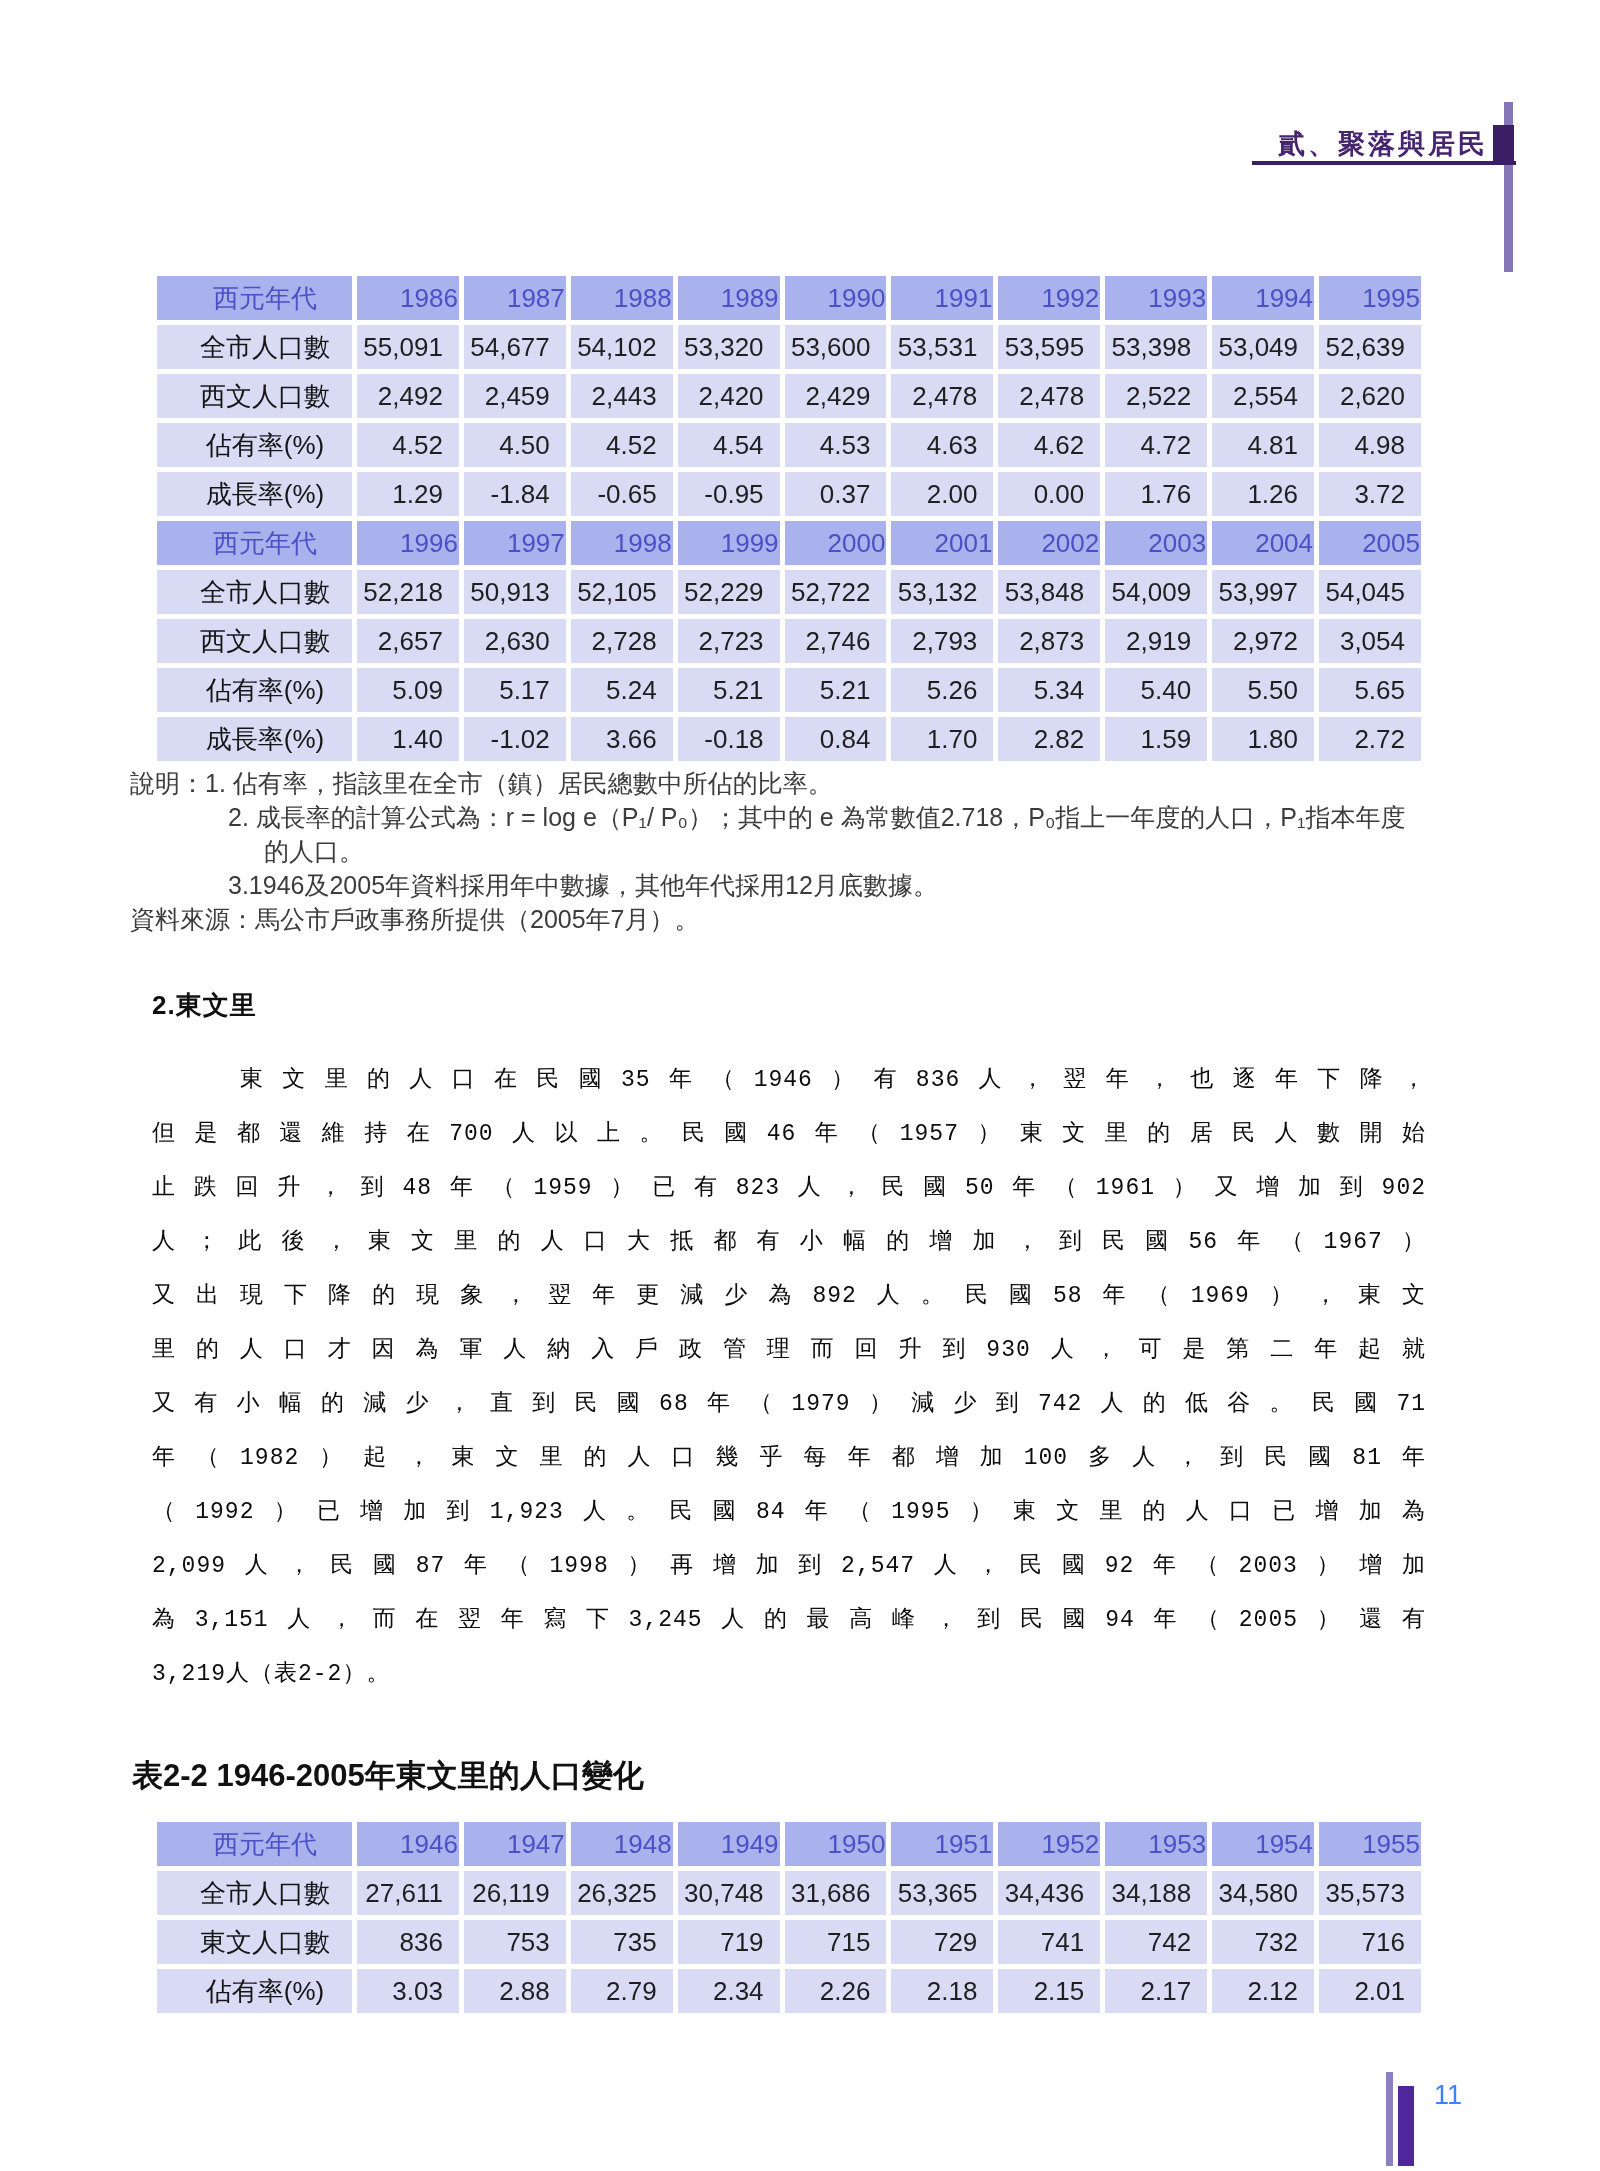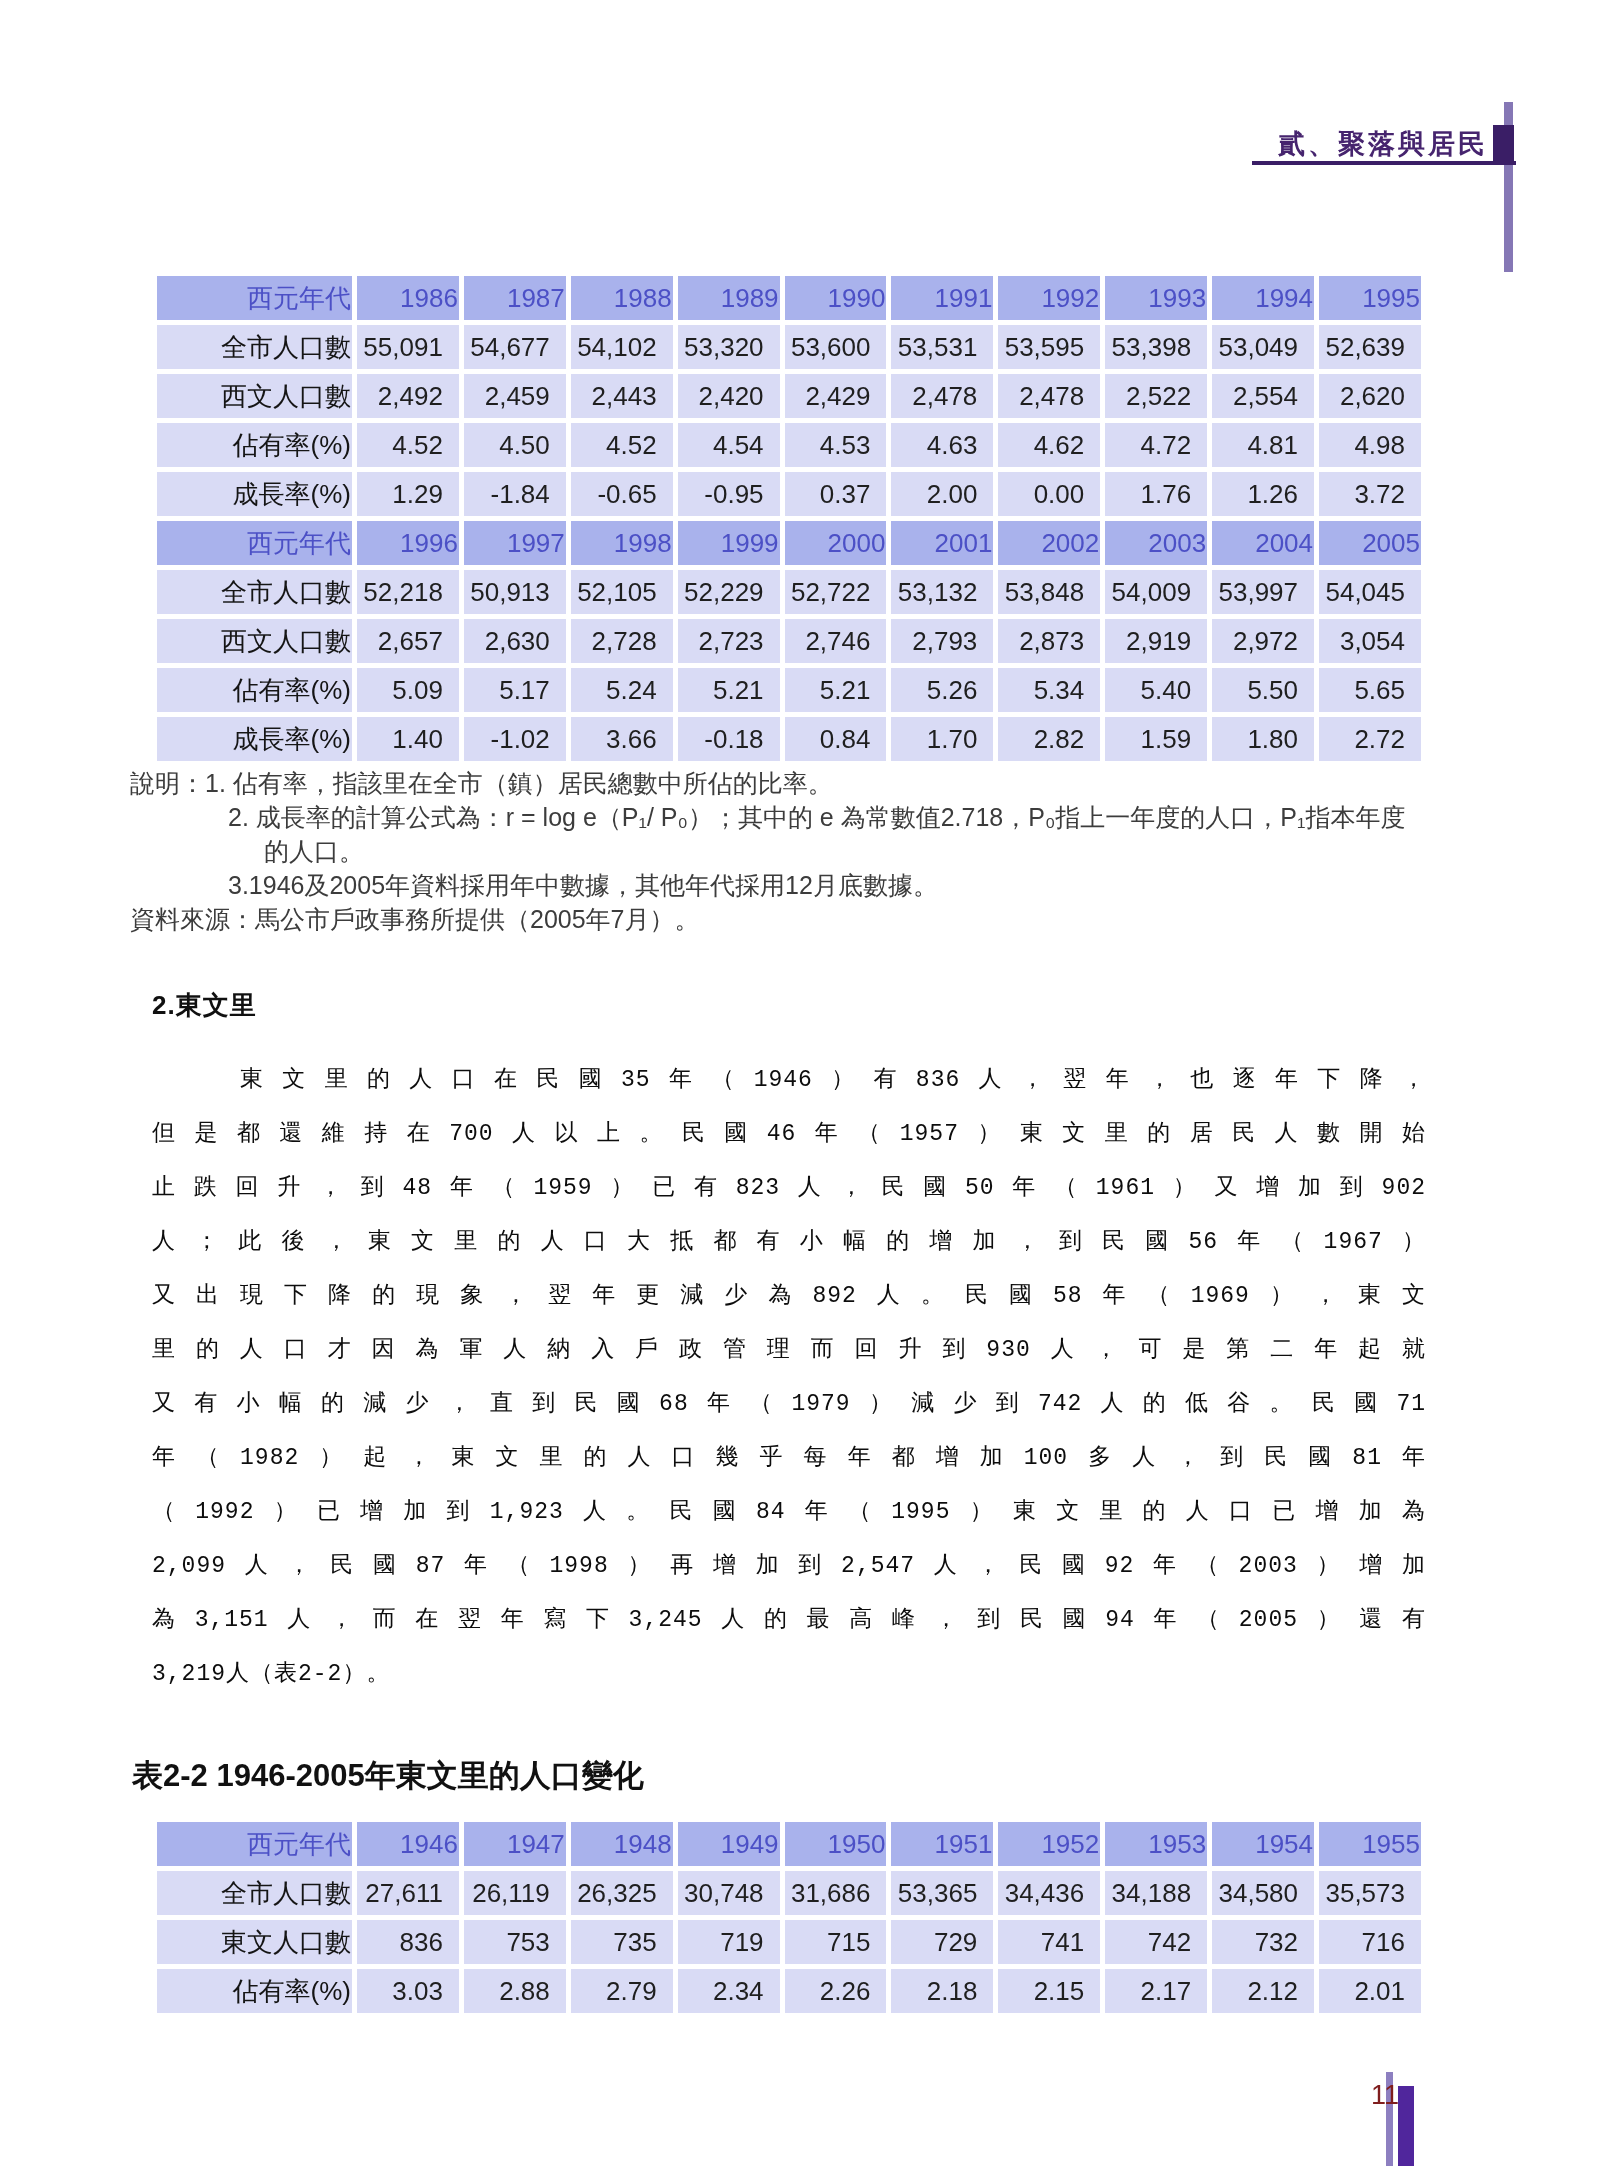--- a/index.html
+++ b/index.html
@@ -25,21 +25,21 @@
   .content{position:absolute;left:152px;top:0;width:1274px;}
 
   
   table.data-table{
     border-collapse:separate;border-spacing:5px;
     width:100%;table-layout:fixed;
   }
   table.data-table td{
     height:42px;font-size:26px;overflow:hidden;white-space:nowrap;
   }
-  td.lbl{background:#d9dbf5;text-align:right;padding-left:22px;color:#151515;}
+  td.lbl{background:#d9dbf5;text-align:center;padding-left:22px;color:#151515;}
   tr.hdr td.lbl{background:#a9b2ec;color:#4c50c6;}
   td.hdr-cell{background:#a9b2ec;color:#4c50c6;text-align:right;}
   td.num-cell{background:#d9dbf5;color:#1f1f1f;text-align:right;padding-right:16px;}
   .t1{margin-top:271px;}
 
   
   .notes{margin-left:-22px;font-size:25px;color:#3c3c3c;line-height:34px;}
   .notes .n-indent1{padding-left:98px;}
   .notes .n-indent2{padding-left:134px;}
   .notes .n-indent3{padding-left:98px;}
@@ -59,21 +59,21 @@
   .para-line:first-child{text-indent:88px;}
   .para-line:last-child{text-align-last:left;}
 
   
   .t2-caption{margin-top:54px;margin-left:-20px;font-size:31px;font-weight:bold;color:#111;}
   .t2{margin-top:20px;}
 
   
   .pg-bar-light{position:absolute;left:1386px;top:2072px;width:7px;height:94px;background:#8d7fc0;}
   .pg-bar-dark{position:absolute;left:1398px;top:2086px;width:16px;height:80px;background:#50269c;}
-  .pg-num{position:absolute;left:1371px;top:2080px;font-size:27px;color:#7f1d1d;}
+  .pg-num{position:absolute;left:1434px;top:2080px;font-size:27px;color:#3b82f6;}
 </style>
 </head>
 <body>
 
 <div class="page">
 
   <div class="hdr-text">貳、聚落與居民</div>
   <div class="hdr-vline"></div>
   <div class="hdr-square"></div>
   <div class="hdr-hline"></div>

